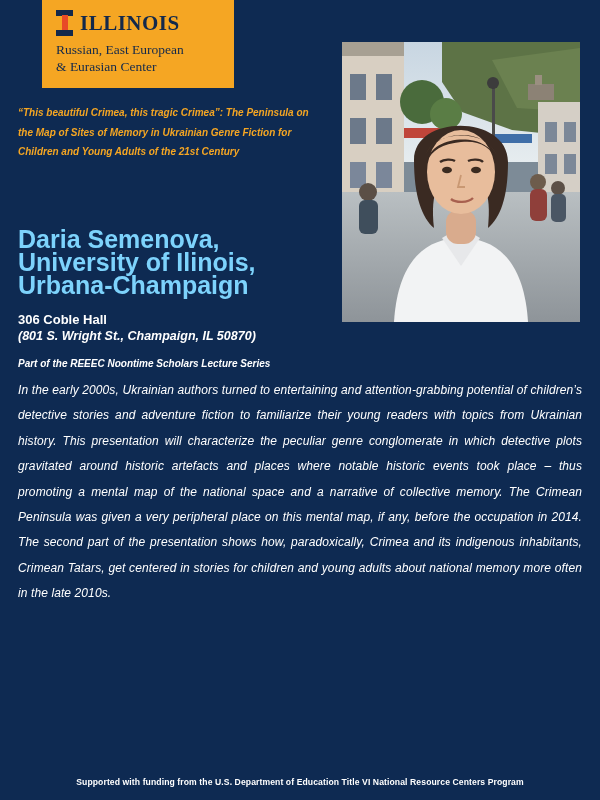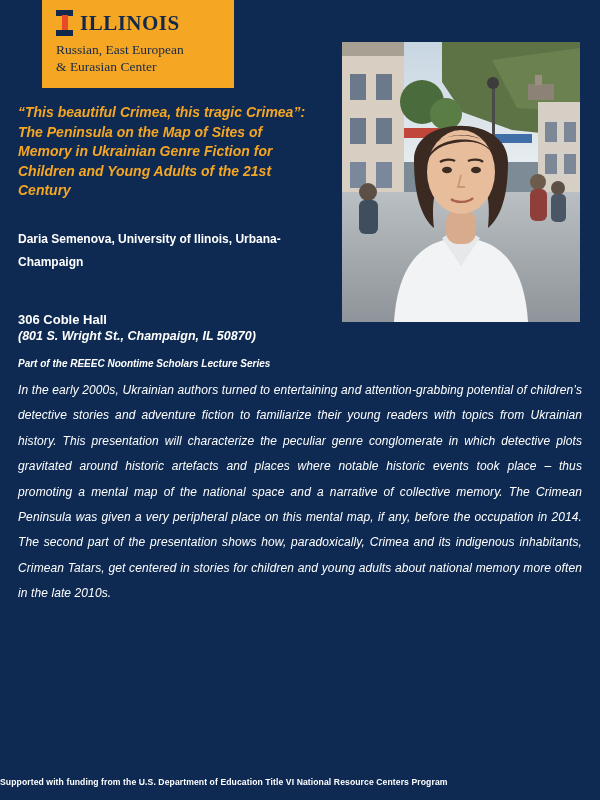--- a/index.html
+++ b/index.html
@@ -89,32 +89,32 @@
 
   
   .title {
     position: absolute;
     left: 18px;
     top: 103px;
     width: 300px;
     color: #f5a623;
     font-weight: bold;
     font-style: italic;
-    font-size: 14px;
+    font-size: 10px;
     line-height: 19.5px;
   }
 
   .speaker {
     position: absolute;
     left: 18px;
     top: 228px;
     width: 310px;
-    color: #ffffff;
-    font-weight: bold;
-    font-size: 12px;
+    color: #7dd3fc;
+    font-weight: bold;
+    font-size: 25px;
     line-height: 23px;
   }
 
   .datetime {
     position: absolute;
     left: 18px;
     top: 291px;
     width: 320px;
     color: #f5a623;
     font-weight: bold;
@@ -165,20 +165,21 @@
     line-height: 25.4px;
     text-align: justify;
     letter-spacing: 0.1px;
   }
 
   .footer {
     position: absolute;
     left: 0;
     bottom: 13px;
     width: 600px;
+    text-align: center;
     color: #ffffff;
     font-weight: bold;
     font-size: 8.6px;
     letter-spacing: 0.1px;
   }
 </style>
 </head>
 <body>
 
 <div class="poster">

